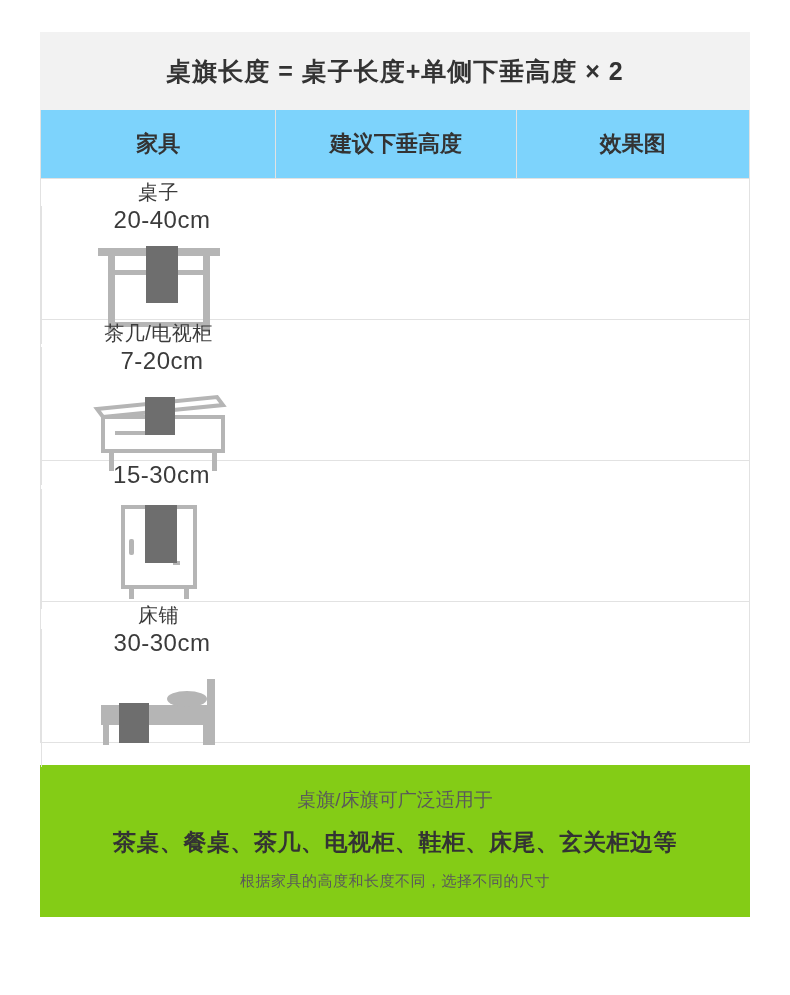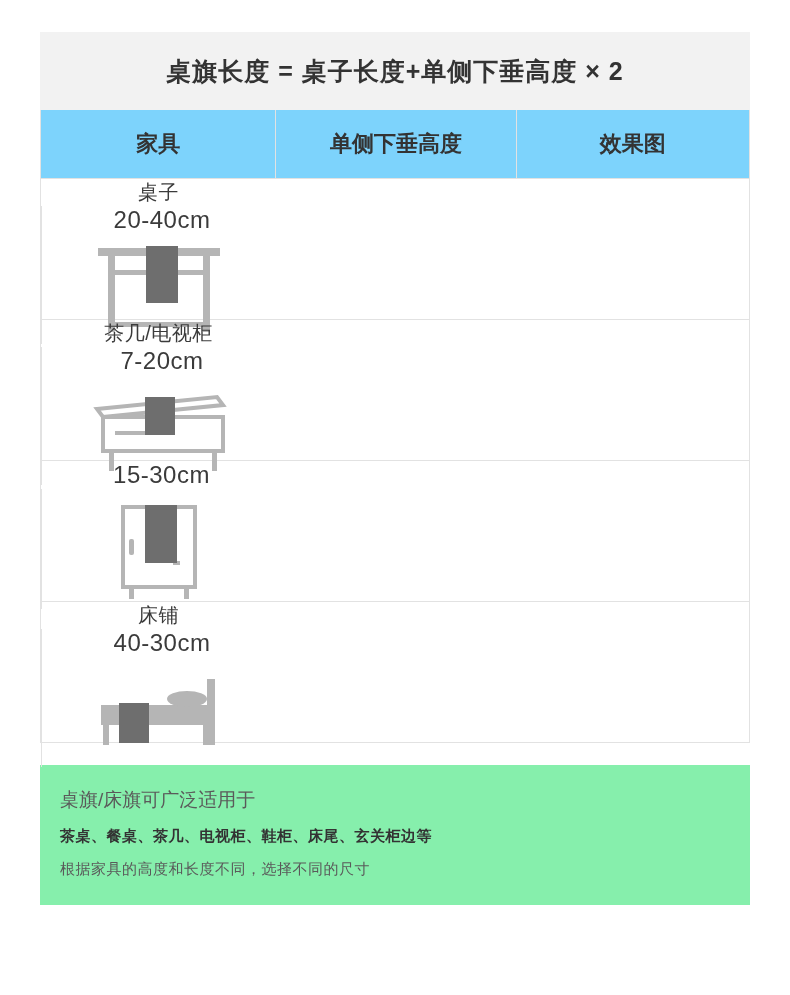--- a/index.html
+++ b/index.html
@@ -90,32 +90,33 @@
   }
   .figure-wrap {
     display: flex;
     align-items: center;
     justify-content: center;
     width: 100%;
     height: 100%;
   }
   
   .footer {
-    background: #86efac;
+    background: #84cc16;
     margin-top: 22px;
     padding: 22px 20px 26px 20px;
+    text-align: center;
     box-sizing: border-box;
   }
   .footer .line1 {
     font-size: 19px;
     color: #5a5a5a;
     margin-bottom: 14px;
   }
   .footer .line2 {
-    font-size: 15px;
+    font-size: 23px;
     font-weight: bold;
     color: #333333;
     margin-bottom: 14px;
     letter-spacing: 0.5px;
   }
   .footer .line3 {
     font-size: 15px;
     color: #5a5a5a;
     letter-spacing: 0.5px;
   }
@@ -126,21 +127,21 @@
 <div class="page">
 
   <div class="title-bar">
     <div class="title-text">桌旗长度 = 桌子长度+单侧下垂高度 × 2</div>
   </div>
 
   <div class="table">
 
     <div class="row head-row">
       <div class="cell col-furniture">家具</div>
-      <div class="cell col-drop">单侧下垂高度</div>
+      <div class="cell col-drop">建议下垂高度</div>
       <div class="cell col-figure">效果图</div>
     </div>
 
     <div class="row body-row">
       <div class="cell col-furniture">
         <span class="furniture-text">桌子</span>
       </div>
       <div class="cell col-drop">
         <span class="drop-text">20-40cm</span>
       </div>
@@ -209,21 +210,21 @@
           </svg>
         </div>
       </div>
     </div>
 
     <div class="row body-row">
       <div class="cell col-furniture">
         <span class="furniture-text">床铺</span>
       </div>
       <div class="cell col-drop">
-        <span class="drop-text">40-30cm</span>
+        <span class="drop-text">30-30cm</span>
       </div>
       <div class="cell col-figure">
         <div class="figure-wrap">
           <svg width="160" height="110" viewBox="0 0 160 110" aria-hidden="true">
 
             <rect x="128" y="22" width="8" height="66" fill="#b5b5b5"></rect>
 
             <rect x="22" y="48" width="110" height="14" fill="#b5b5b5"></rect>
 
             <rect x="22" y="62" width="110" height="6" fill="#b5b5b5"></rect>

